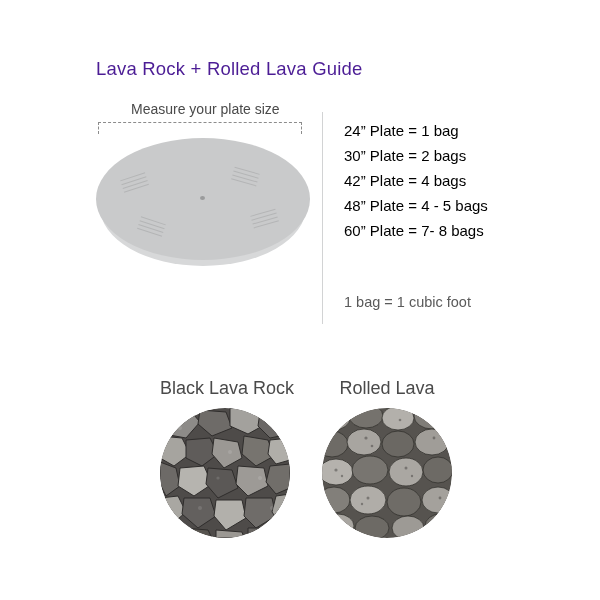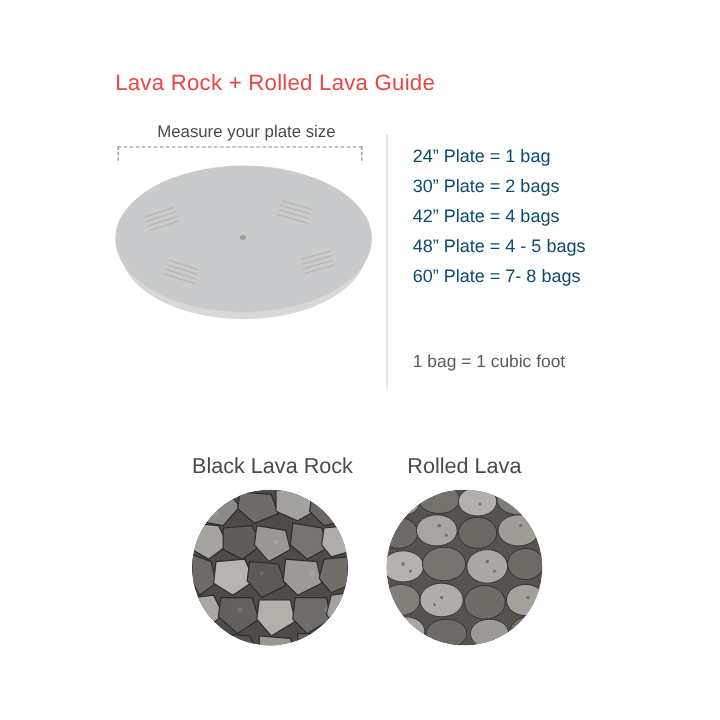--- a/index.html
+++ b/index.html
@@ -21,21 +21,21 @@
     left: 0; top: 0;
     width: 600px;
     height: 600px;
   }
 
   .title {
     position: absolute;
     left: 96px;
     top: 58px;
     font-size: 18.5px;
-    color: #ef4444;
+    color: #4c1d95;
     letter-spacing: 0.2px;
     white-space: nowrap;
   }
 
   .measure-label {
     position: absolute;
     left: 99px;
     top: 101px;
     font-size: 14px;
     color: #4a4a4a;
@@ -127,21 +127,21 @@
 
   
   .size-list {
     position: absolute;
     left: 344px;
     top: 118px;
     width: 220px;
   }
   .size-row {
     font-size: 15px;
-    color: #0c4a6e;
+    color: #000000;
     line-height: 25px;
     white-space: nowrap;
   }
   .note {
     position: absolute;
     left: 344px;
     top: 294px;
     font-size: 14.5px;
     color: #5a5a5a;
     white-space: nowrap;

